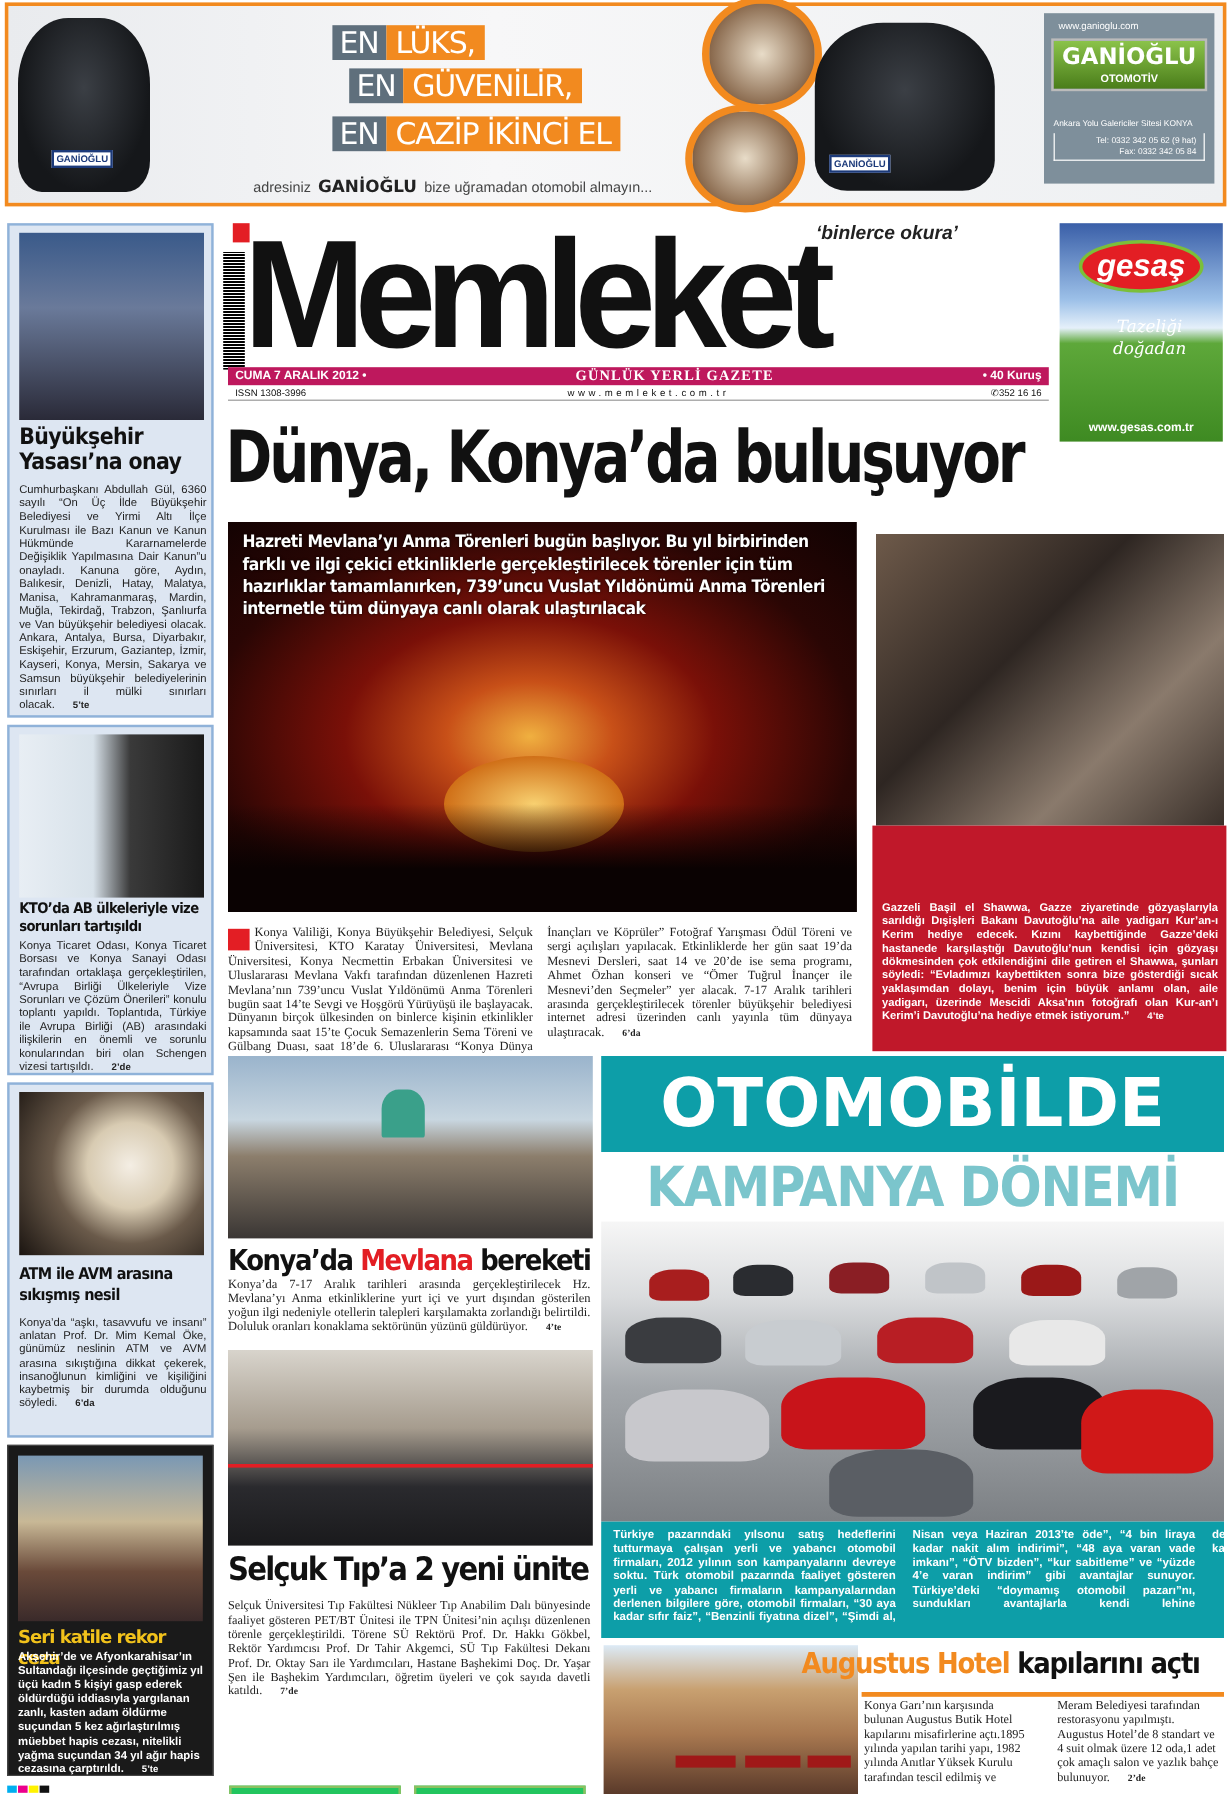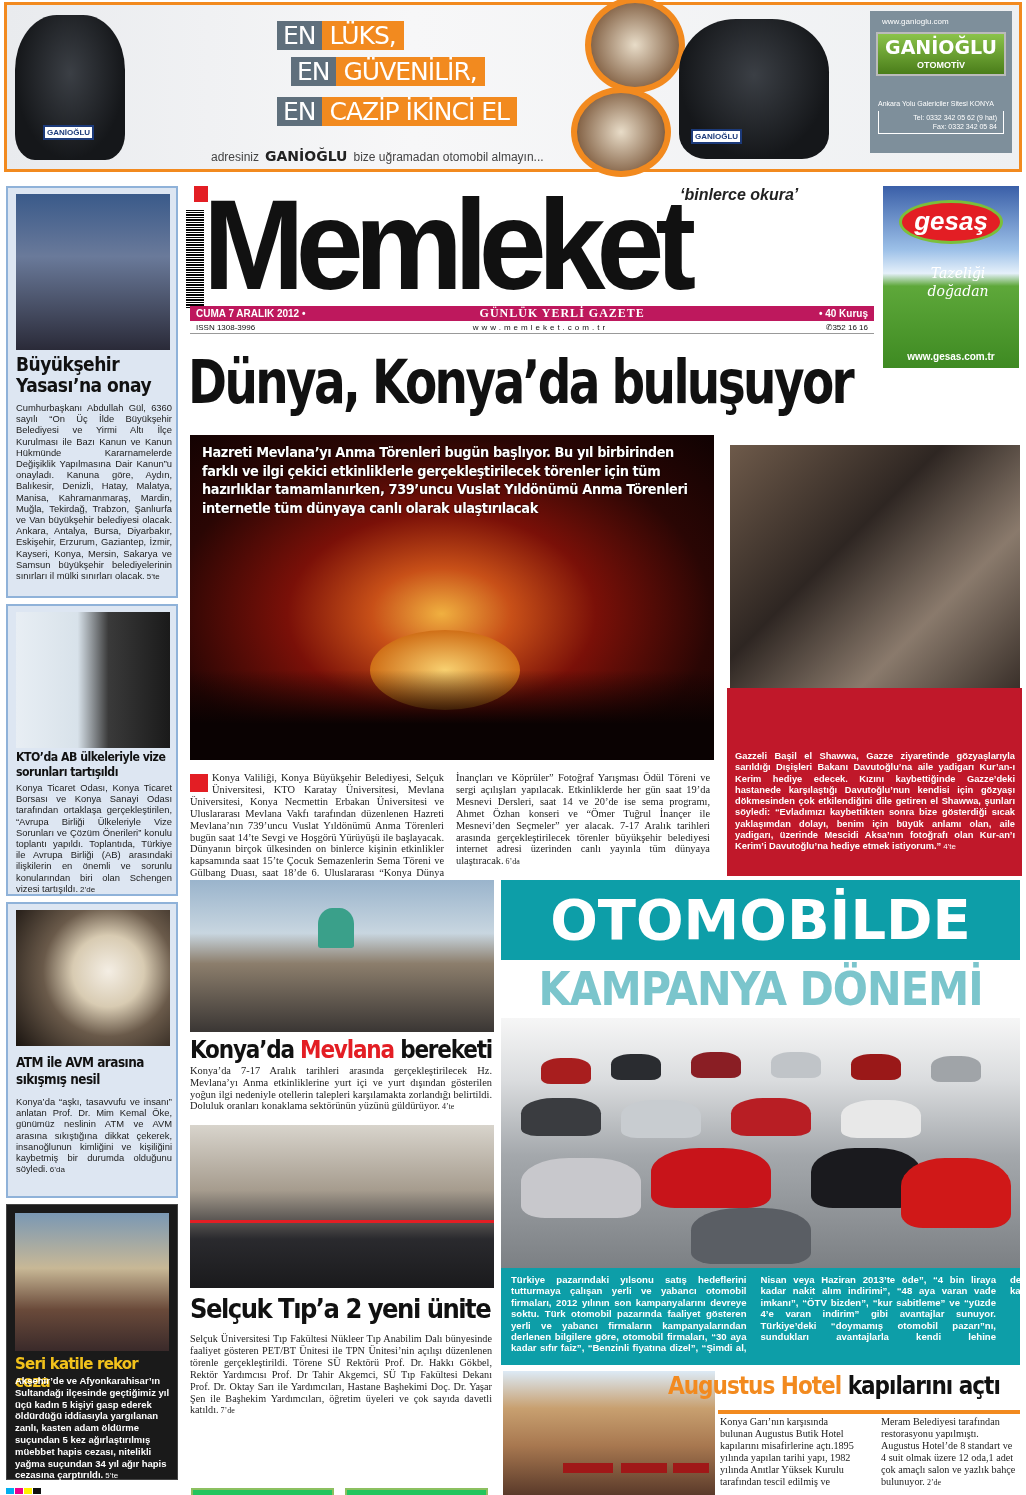--- a/index.html
+++ b/index.html
@@ -35,21 +35,21 @@
 #ad-gesas{left:883px;top:186px;width:136px;height:182px;background:linear-gradient(180deg,#3a5fa8 0%,#9cc0e8 35%,#e5f0fa 48%,#5ea83a 55%,#3e8a22 100%);overflow:hidden;}
 #ad-gesas .logo{position:absolute;left:16px;top:14px;width:104px;height:44px;border-radius:50%;background:#e31e24;border:3px solid #7bbf3a;color:#fff;font-weight:bold;font-style:italic;font-size:26px;text-align:center;line-height:36px;}
 #ad-gesas .tag{position:absolute;left:20px;top:78px;color:#fff;font-family:"DejaVu Serif",serif;font-style:italic;font-size:14px;line-height:18px;text-align:center;width:110px;}
 #ad-gesas .url{position:absolute;left:0;bottom:6px;width:100%;text-align:center;color:#fff;font-weight:bold;font-size:10px;}
 
 #leftcol{left:6px;top:186px;width:172px;height:1306px;}
 .sidebox{position:absolute;left:0;width:172px;background:#dde6f2;border:2px solid #8fb2d9;}
 .sidebox .photo{position:absolute;left:8px;top:6px;width:154px;}
 .sidebox h3{position:absolute;left:8px;font-family:"DejaVu Sans Condensed","DejaVu Sans",sans-serif;font-weight:bold;color:#111;letter-spacing:-0.5px;}
 .sidebox p{position:absolute;left:8px;width:156px;font-size:9.4px;line-height:11.2px;color:#222;text-align:justify;}
-.ref{font-weight:normal;font-size:8px;margin-left:2px;}
+.ref{font-weight:bold;font-size:8px;margin-left:15px;}
 #box-crime{position:absolute;left:0;top:1018px;width:172px;height:276px;background:#1a1a1a;border:1px solid #444;}
 #box-crime .photo{position:absolute;left:8px;top:8px;width:154px;height:138px;background:linear-gradient(180deg,#7a98b4,#c8b896 40%,#6a4a3a 70%,#3a2a2a);}
 #box-crime h3{position:absolute;left:8px;top:150px;font-family:"DejaVu Sans",sans-serif;font-weight:bold;font-size:15px;color:#f2c21b;letter-spacing:-0.8px;}
 #box-crime p{position:absolute;left:8px;top:170px;width:156px;font-size:9.5px;line-height:11.8px;color:#fff;font-weight:bold;}
 #cmyk{left:6px;top:1488px;display:flex;gap:1px;}
 #cmyk span{width:8px;height:6px;display:block;}
 
 #main-headline{left:188px;top:342px;font-family:"DejaVu Sans Condensed","DejaVu Sans",sans-serif;font-weight:bold;font-size:60px;letter-spacing:-3px;line-height:80px;transform:scaleX(0.87);transform-origin:left;white-space:nowrap;color:#111;}
 #mevlana-photo{left:190px;top:435px;width:524px;height:325px;background:radial-gradient(ellipse at 48% 55%,#f0b040 0%,#c85018 18%,#7a1008 40%,#2a0604 70%,#100202 100%);overflow:hidden;}
 #mevlana-photo .deck{position:absolute;left:12px;top:8px;width:500px;color:#fff;font-family:"DejaVu Sans Condensed","DejaVu Sans",sans-serif;font-weight:bold;font-size:14.4px;line-height:18.5px;letter-spacing:-0.4px;text-shadow:0 0 2px #000;}

